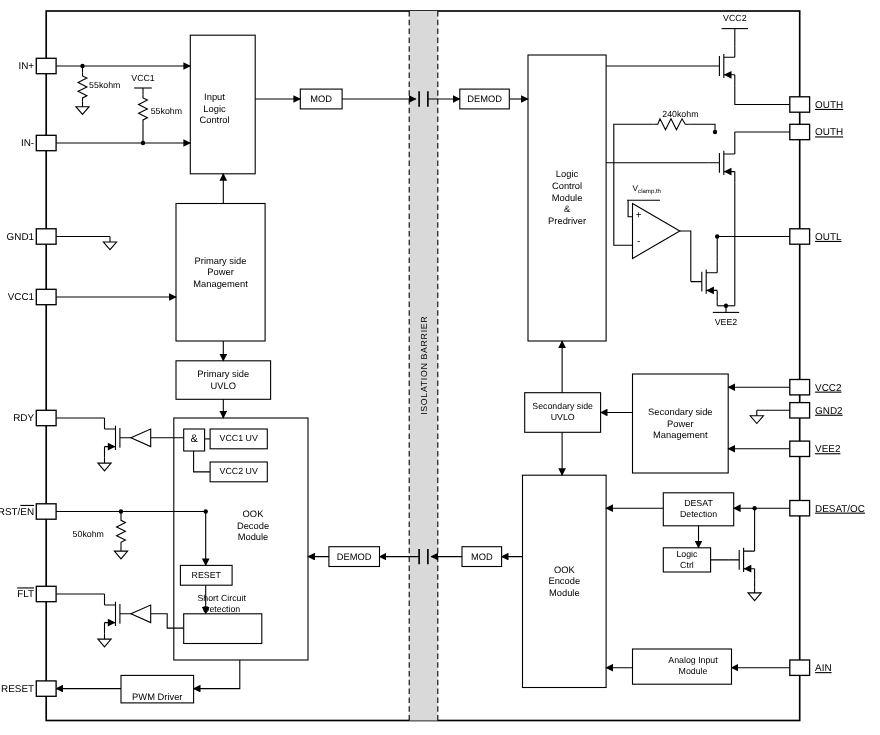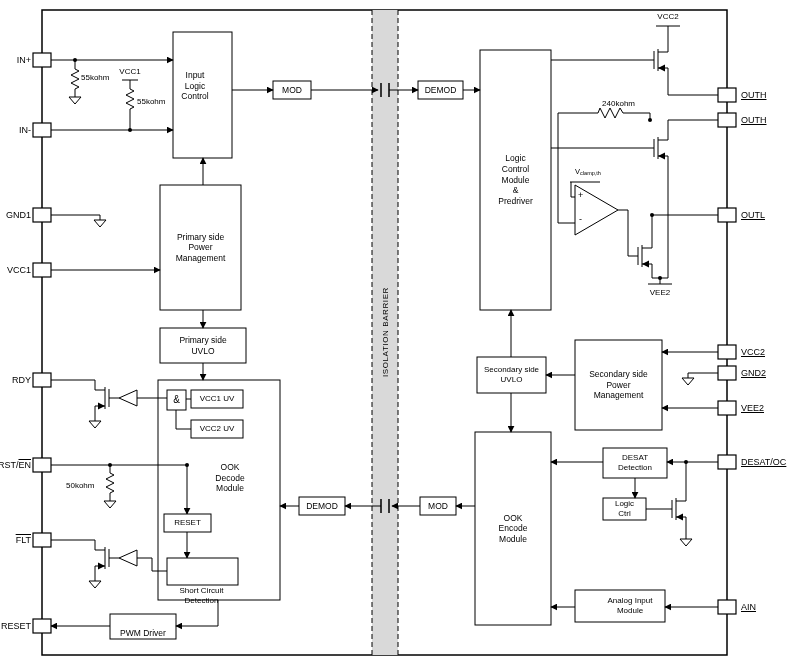--- a/index.html
+++ b/index.html
@@ -197,38 +197,38 @@
     <rect x="718" y="113" width="18" height="14"></rect>
     <rect x="718" y="208" width="18" height="14"></rect>
     <rect x="718" y="345" width="18" height="14"></rect>
     <rect x="718" y="366" width="18" height="14"></rect>
     <rect x="718" y="401" width="18" height="14"></rect>
     <rect x="718" y="455" width="18" height="14"></rect>
     <rect x="718" y="600" width="18" height="14"></rect>
   </g>
 </svg>
 
-<div class="blk" style="left:173px;top:23px;width:44px;height:126px">Input
+<div class="blk" style="left:173px;top:36px;width:44px;height:126px">Input
 Logic
 Control</div>
 <div class="blk" style="left:273px;top:81px;width:38px;height:18px">MOD</div>
 <div class="blk" style="left:418px;top:81px;width:45px;height:18px">DEMOD</div>
 <div class="blk" style="left:160px;top:185px;width:81px;height:125px">Primary side
 Power
 Management</div>
 <div class="blk" style="left:160px;top:328px;width:86px;height:35px">Primary side
 UVLO</div>
 <div class="blk" style="left:190px;top:448px;width:80px;height:60px">OOK
 Decode
 Module</div>
 <div class="blk" style="left:167px;top:390px;width:19px;height:20px;font-size:10px">&amp;</div>
 <div class="blk" style="left:191px;top:390px;width:52px;height:18px;font-size:8px">VCC1 UV</div>
 <div class="blk" style="left:191px;top:420px;width:52px;height:18px;font-size:8px">VCC2 UV</div>
 <div class="blk" style="left:164px;top:514px;width:47px;height:18px;font-size:8px">RESET</div>
-<div class="blk" style="left:167px;top:582px;width:69px;height:27px;font-size:8px">Short Circuit
+<div class="blk" style="left:167px;top:535px;width:69px;height:27px;font-size:8px">Short Circuit
 Detection</div>
 <div class="blk" style="left:299px;top:497px;width:46px;height:18px">DEMOD</div>
 <div class="blk" style="left:420px;top:497px;width:36px;height:18px">MOD</div>
 <div class="blk" style="left:110px;top:614px;width:66px;height:38px">PWM Driver</div>
 <div class="blk" style="left:480px;top:50px;width:71px;height:260px">Logic
 Control
 Module
 &amp;
 Predriver</div>
 <div class="blk" style="left:477px;top:357px;width:69px;height:36px;font-size:8px">Secondary side

